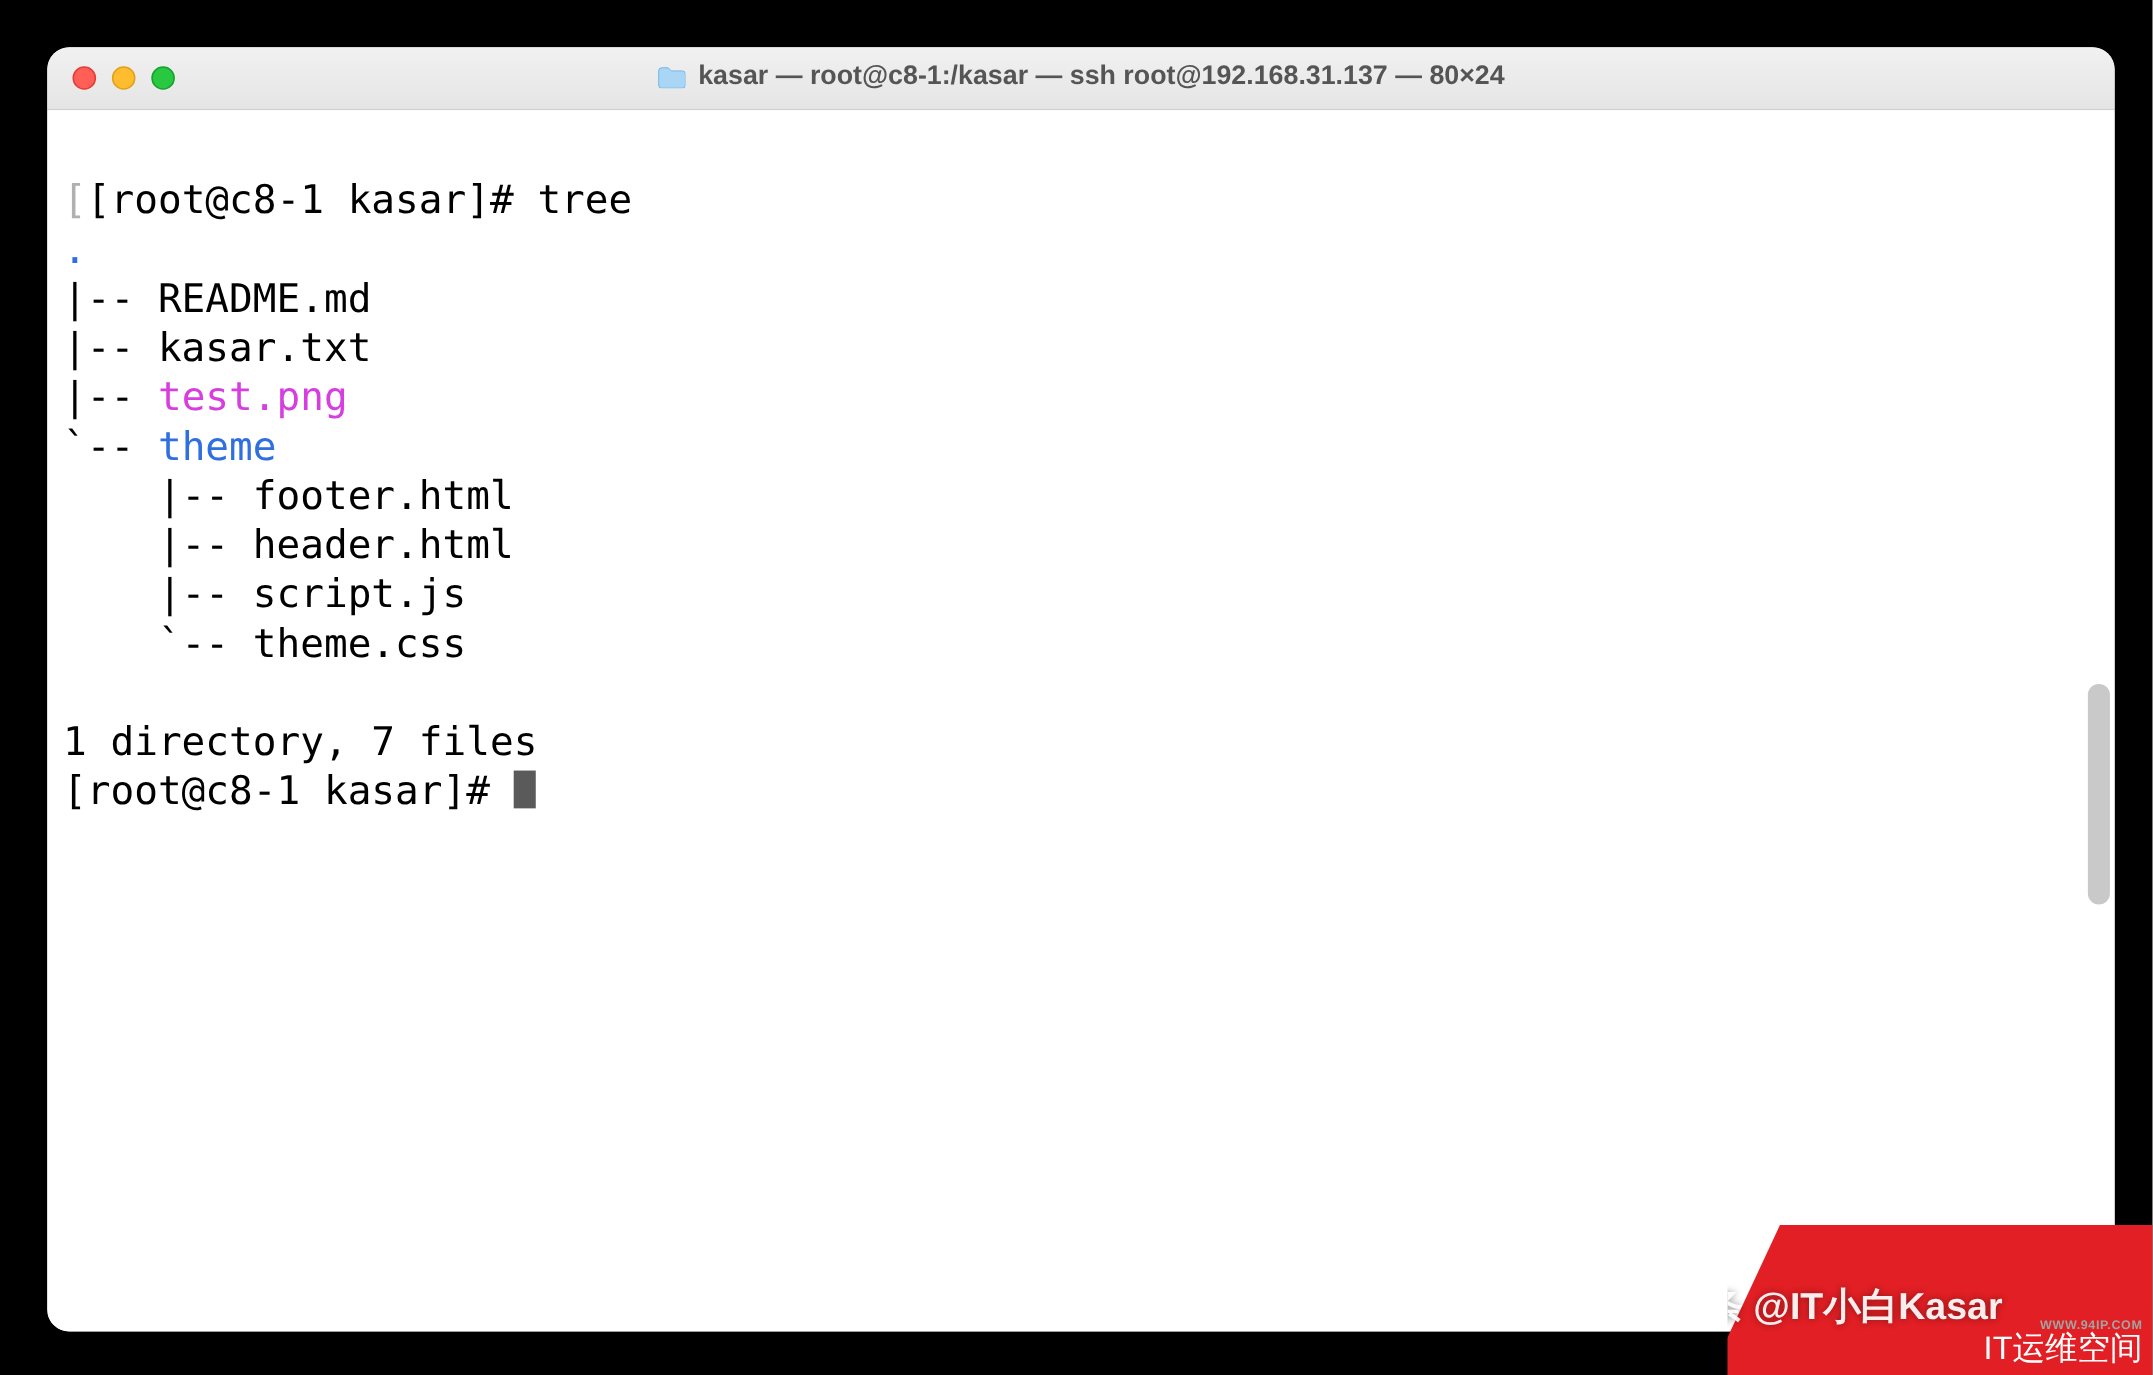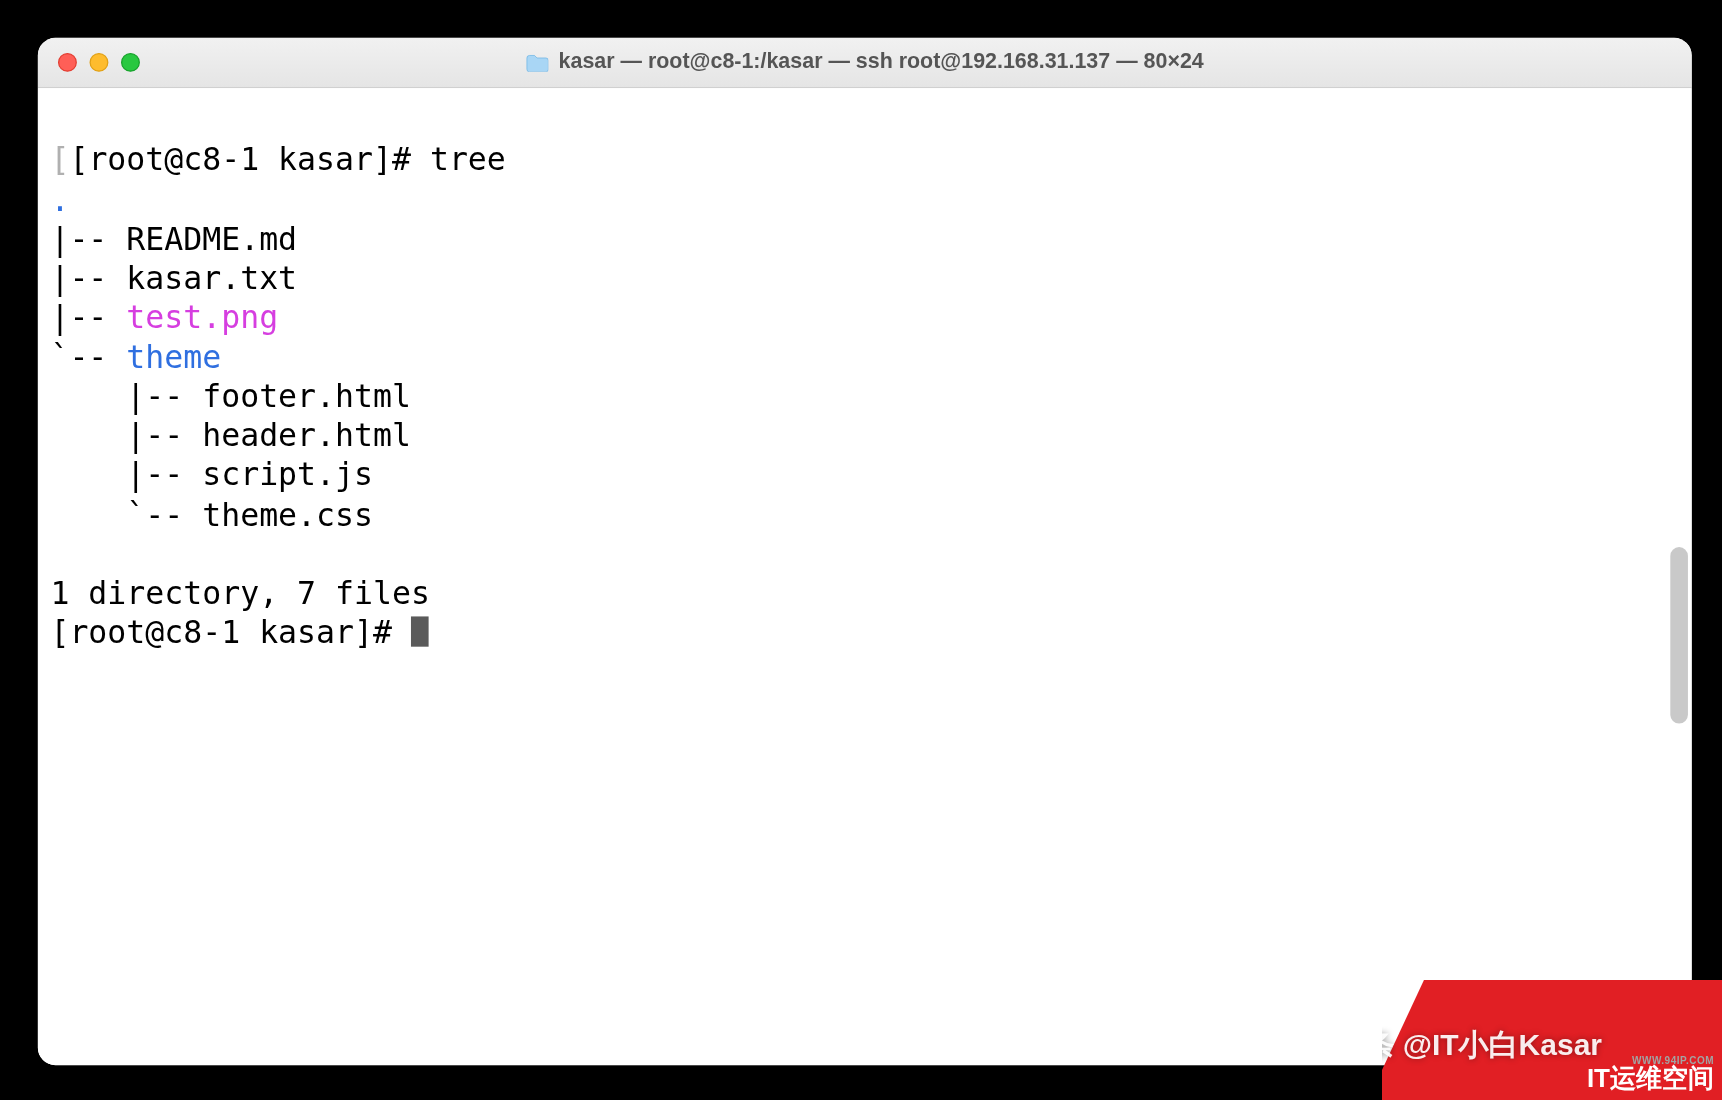--- a/index.html
+++ b/index.html
@@ -134,21 +134,21 @@
     color: #a3a3a3;
     font-weight: 700;
     letter-spacing: 0.5px;
   }
   .wm-main {
     position: absolute;
     right: 8px;
     bottom: 4px;
     font-size: 26px;
     color: #fff;
-    font-weight: 700;
+    font-weight: 400;
     font-family: "PingFang SC","Microsoft YaHei",sans-serif;
   }
   .wm-head {
     position: absolute;
     right: 120px;
     bottom: 34px;
     font-size: 30px;
     color: rgba(255,255,255,0.92);
     font-weight: 800;
     font-family: "PingFang SC","Microsoft YaHei",sans-serif;

